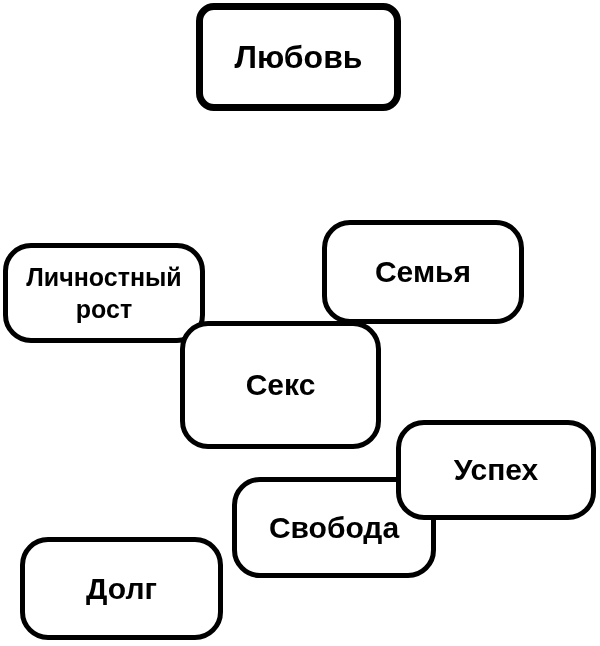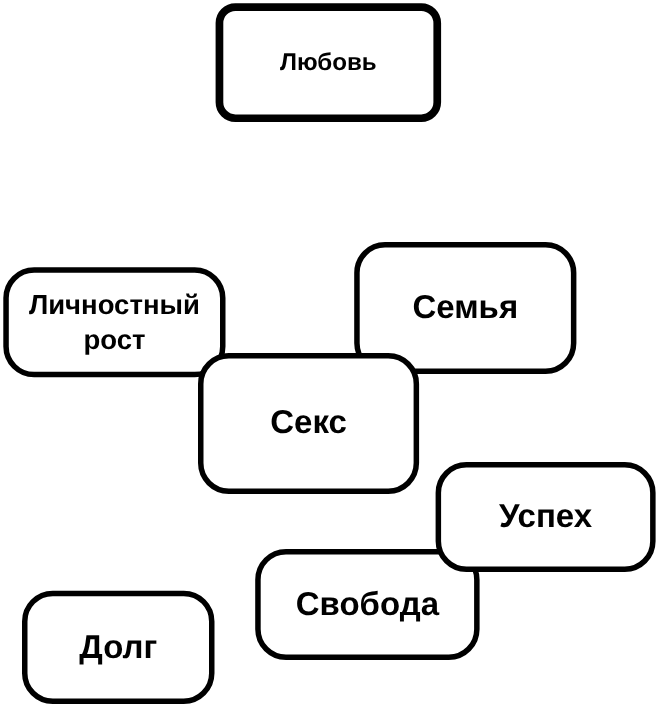--- a/index.html
+++ b/index.html
@@ -32,45 +32,45 @@
     color: #000000;
     font-size: 30px;
     line-height: 1.25;
     padding: 0 8px;
   }
   
   #card-lyubov {
     left: 196px; top: 3px; width: 205px; height: 108px;
     border-width: 7px; border-radius: 18px; z-index: 1;
   }
-  #card-lyubov .card-label { font-size: 22px; }
+  #card-lyubov .card-label { font-size: 32px; }
 
   #card-lichnostny-rost {
     left: 3px; top: 243px; width: 202px; height: 100px; z-index: 1;
   }
   #card-lichnostny-rost .card-label { font-size: 25px; line-height: 1.3; }
 
   #card-semya {
-    left: 322px; top: 220px; width: 202px; height: 120px; z-index: 1;
+    left: 322px; top: 220px; width: 202px; height: 104px; z-index: 1;
   }
 
   #card-seks {
     left: 180px; top: 321px; width: 201px; height: 128px; z-index: 2;
   }
 
   #card-uspekh {
     left: 396px; top: 400px; width: 200px; height: 100px; z-index: 4; margin-top: 20px;
   }
 
   #card-svoboda {
-    left: 232px; top: 477px; width: 204px; height: 101px; z-index: 3; margin-top: 22px;
+    left: 232px; top: 477px; width: 204px; height: 101px; z-index: 3;
   }
 
   #card-dolg {
-    left: 20px; top: 537px; width: 175px; height: 103px; z-index: 1;
+    left: 20px; top: 537px; width: 203px; height: 103px; z-index: 1;
   }
 </style>
 </head>
 <body>
 
 <div class="canvas">
 
   <div class="card" id="card-lyubov">
     <span class="card-label">Любовь</span>
   </div>

